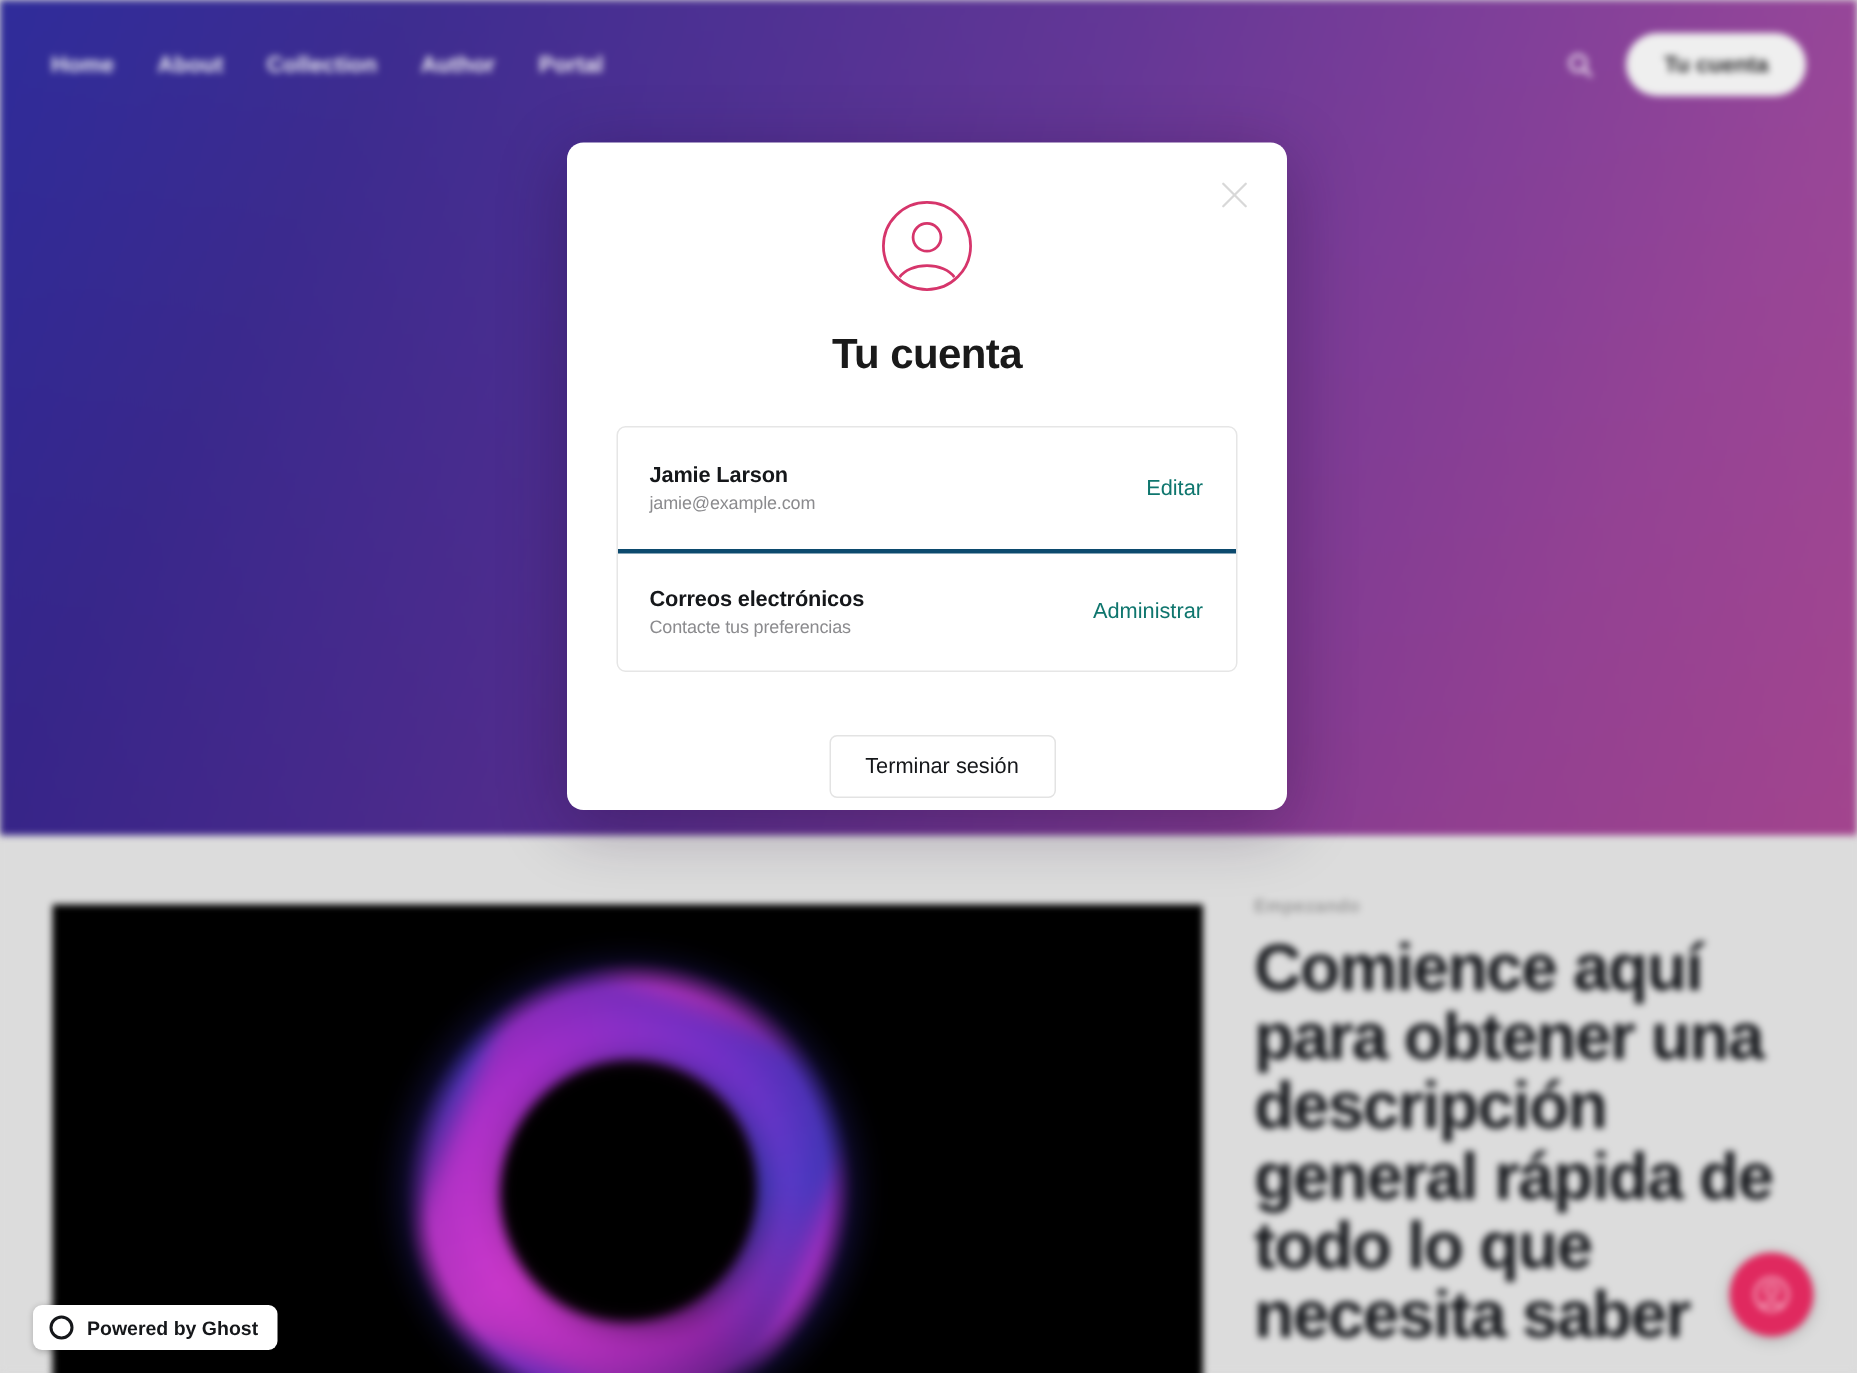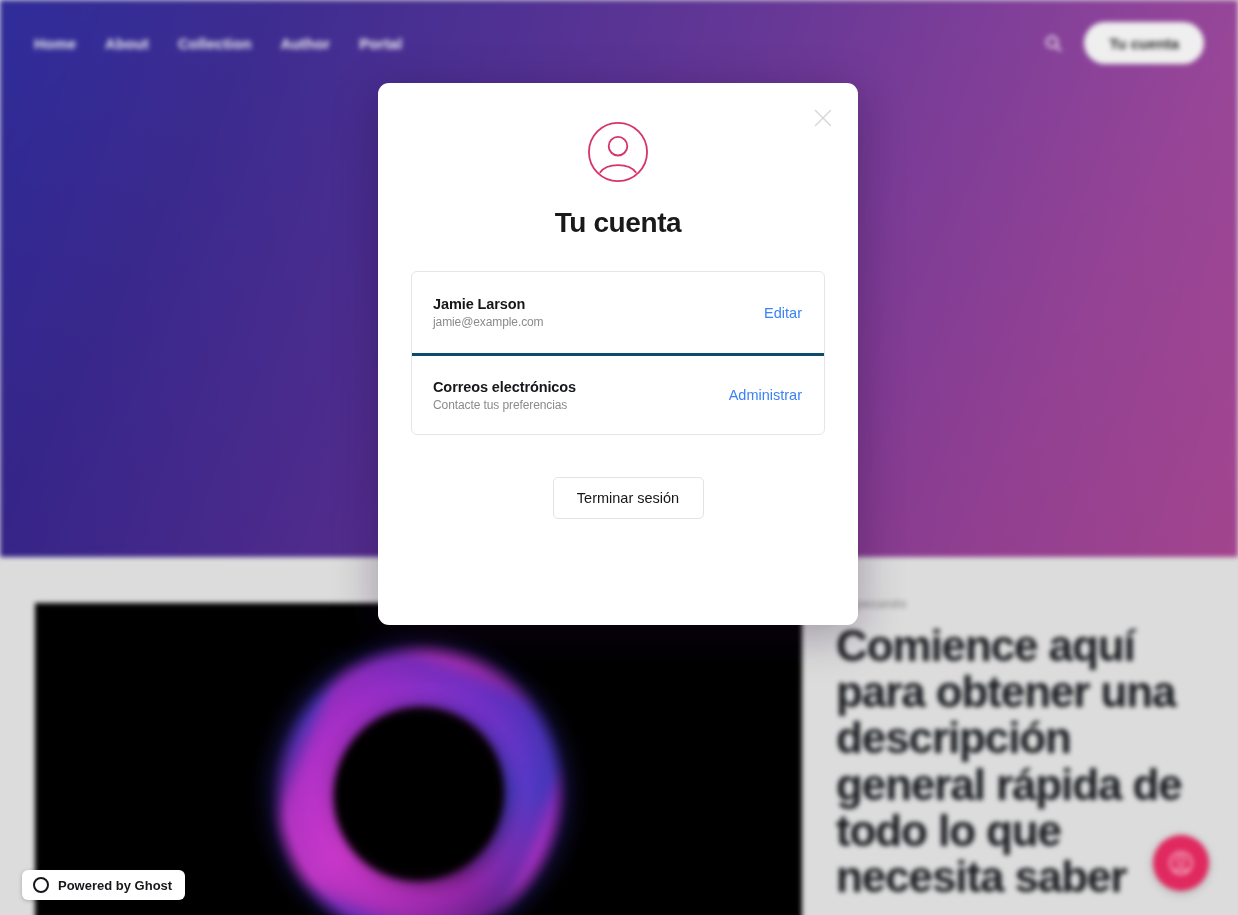--- a/index.html
+++ b/index.html
@@ -134,21 +134,21 @@
     width:56px; height:56px; border-radius:50%;
     background:#e0295f; border:none; cursor:pointer;
     display:flex; align-items:center; justify-content:center;
     box-shadow:0 2px 10px rgba(0,0,0,.2);
     z-index:30;
   }
 
   
   .modal-layer { position:absolute; inset:0; z-index:60; }
   .modal {
-    position:absolute; left:378px; top:83px; width:480px; height:542px;
+    position:absolute; left:378px; top:95px; width:480px; height:445px;
     background:#fff; border-radius:11px;
     box-shadow:0 10px 46px rgba(30,10,50,.33);
     overflow:hidden;
   }
   .modal-close {
     position:absolute; right:20px; top:20px;
     width:30px; height:30px; border:none; background:none; cursor:pointer;
     display:flex; align-items:center; justify-content:center;
   }
   .modal-head { padding-top:38px; text-align:center; }
@@ -168,21 +168,21 @@
     padding:20px 22px 20px 21px;
     min-height:81px;
   }
   .account-row + .account-row { border-top:3px solid #0c4a6e; }
   .row-main { display:flex; flex-direction:column; gap:3px; }
   .row-title { font-size:14.5px; font-weight:700; color:#15171a; letter-spacing:-.1px; }
   .row-sub { font-size:12px; font-weight:400; color:#8b8b8e; letter-spacing:-.1px; }
   .row-action {
     background:none; border:none; cursor:pointer;
     font-family:"Liberation Sans", sans-serif;
-    font-size:14.5px; font-weight:500; color:#3b82f6;
+    font-size:14.5px; font-weight:500; color:#0f766e;
     padding:0; white-space:nowrap;
   }
 
   .modal-actions {
     display:flex; gap:21px; justify-content:center;
     margin-top:42px; padding:0 33px;margin-left:20px;
   }
   .btn {
     height:42px; border:1px solid #e3e3e3; border-radius:5px;
     background:#fff; cursor:pointer;

